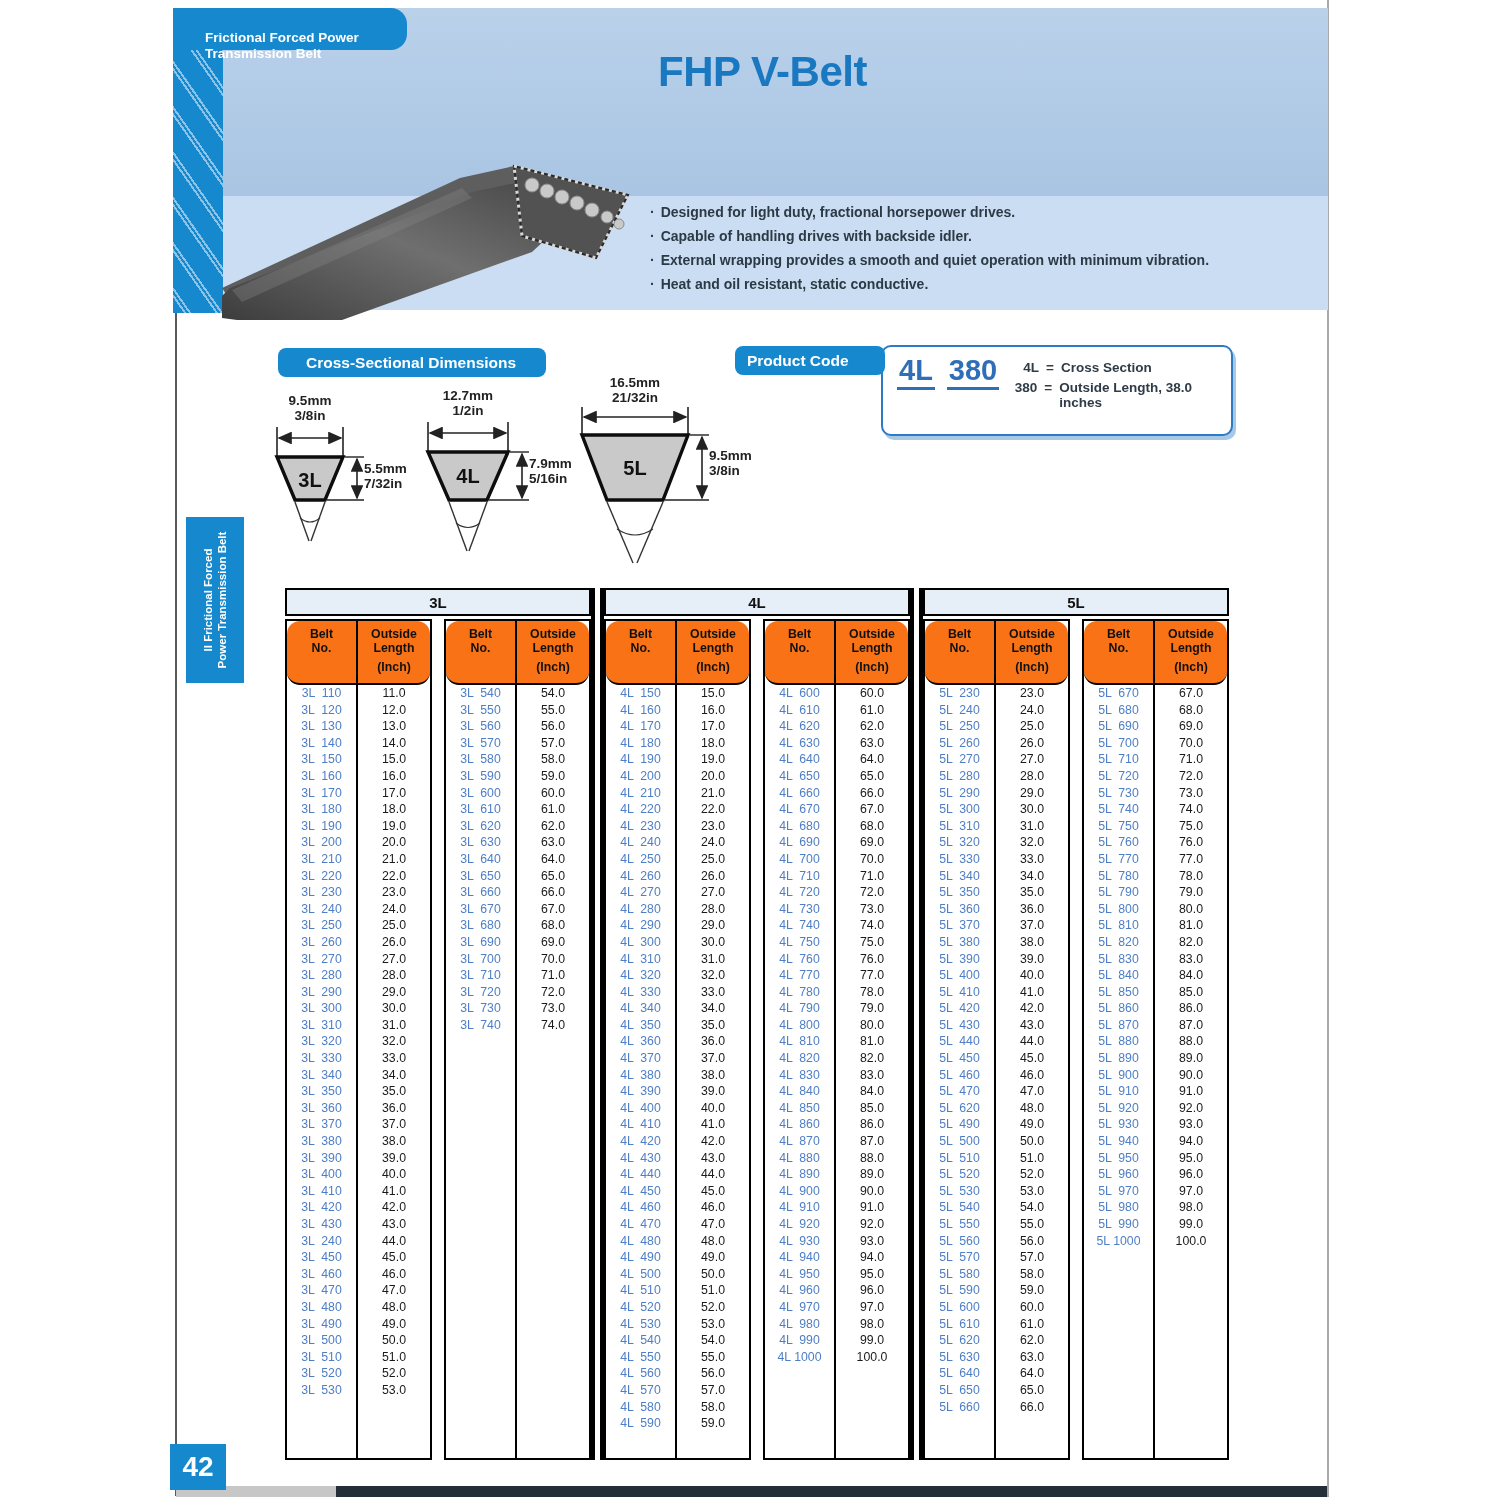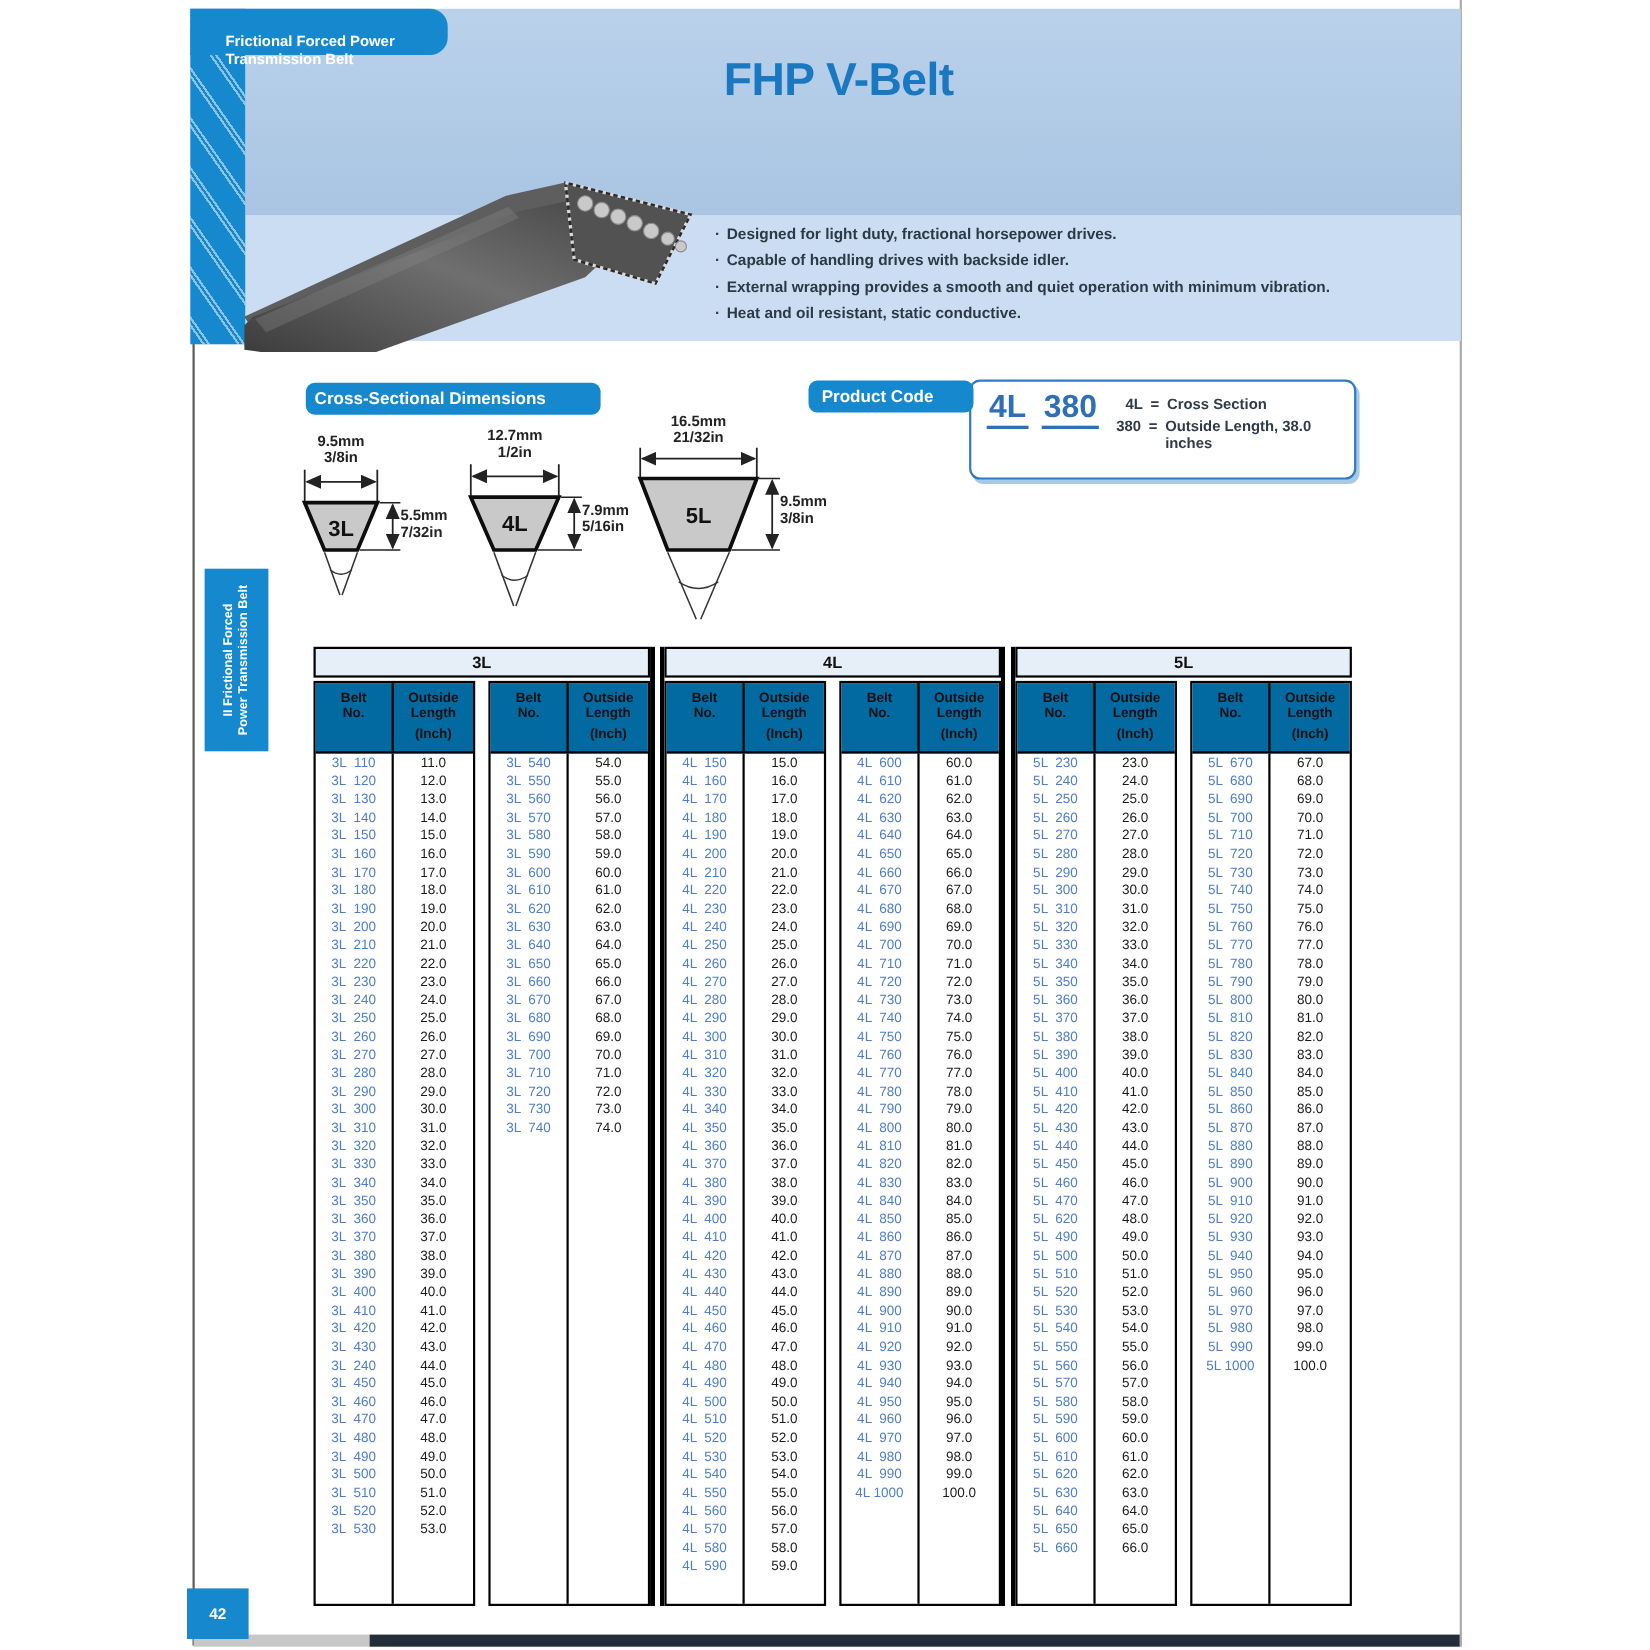--- a/index.html
+++ b/index.html
@@ -20,51 +20,51 @@
   .top-tab{position:absolute;left:173px;top:8px;width:234px;height:42px;background:#1688ce;
            border-radius:0 16px 16px 0;color:#fff;font-weight:bold;font-size:13.5px;line-height:15.5px;
            padding:22px 0 0 32px;box-sizing:border-box;z-index:3;}
   .belt-svg{position:absolute;left:222px;top:140px;z-index:2;}
   .hero-title{position:absolute;left:658px;top:48px;font-size:42px;font-weight:800;letter-spacing:-.5px;color:#1a78c0;z-index:2;}
   .bullets{position:absolute;left:650px;top:204px;width:670px;margin:0;padding:0;list-style:none;z-index:2;}
   .bullets li{font-size:14px;font-weight:600;color:#2c3a46;margin-bottom:8px;}
   .bullets li:before{content:"\00B7";margin-right:6px;font-weight:bold;}
   
   .cs-heading{position:absolute;left:278px;top:348px;width:268px;height:29px;background:#1688ce;border-radius:8px;
-              color:#fff;font-weight:bold;font-size:15.5px;display:flex;align-items:center;padding-left:8px;box-sizing:border-box;}
+              color:#fff;font-weight:bold;font-size:15.5px;display:flex;align-items:center;padding-left:28px;box-sizing:border-box;}
   .pc-heading{position:absolute;left:735px;top:346px;width:150px;height:29px;background:#1688ce;border-radius:8px;
               color:#fff;font-weight:bold;font-size:15.5px;display:flex;align-items:center;padding-left:12px;box-sizing:border-box;z-index:2;}
   .pc-box{position:absolute;left:881px;top:345px;width:352px;height:91px;background:#fff;border:2.5px solid #2f7ac5;
           border-radius:10px;box-shadow:3px 4px 0 #a7c9e6;box-sizing:border-box;z-index:1;}
   .pc-code{position:absolute;left:14px;top:7px;font-size:29px;font-weight:600;color:#2f6fb8;}
   .pc-code span{border-bottom:3px solid #2f6fb8;padding:0 2px 1px 2px;margin-right:12px;}
   .pc-legend{position:absolute;left:116px;top:13px;font-size:13.5px;font-weight:bold;color:#2f3b46;}
   .pc-row{display:flex;margin-bottom:5px;}
   .pc-key{width:40px;text-align:right;}
   .pc-eq{margin:0 7px;}
   
   .cs-svg text{font-family:"Liberation Sans",sans-serif;font-weight:bold;fill:#222;font-size:13.5px;}
   .cs-svg text.pname{font-size:20px;fill:#111;}
   
   .side-tab{position:absolute;left:186px;top:517px;width:58px;height:166px;background:#1688ce;}
   .side-tab .rot{position:absolute;left:50%;top:50%;width:166px;transform:translate(-50%,-50%) rotate(-90deg);
                  text-align:center;color:#fff;font-weight:bold;font-size:11.5px;line-height:13.5px;}
   
   .page-num{position:absolute;left:170px;top:1444px;width:56px;height:46px;background:#1688ce;color:#fff;
-            font-size:14px;font-weight:bold;display:flex;align-items:center;justify-content:center;z-index:2;}
+            font-size:28px;font-weight:bold;display:flex;align-items:center;justify-content:center;z-index:2;}
   
   .btable{position:absolute;left:285px;top:588px;width:947px;height:872px;display:flex;}
   .tsec{width:306px;display:flex;flex-direction:column;}
   .tdiv{width:13px;height:872px;background:linear-gradient(90deg,#000 0 4px,#fff 4px 9px,#000 9px 13px);}
   .seclabel{height:28px;border:2.5px solid #000;background:#e6eff8;box-sizing:border-box;
             display:flex;align-items:center;justify-content:center;font-weight:bold;font-size:15px;color:#111;margin-bottom:3px;}
   .secbody{display:flex;flex:1;}
   .sub{width:147px;border:2.5px solid #000;box-sizing:border-box;background:#fff;display:flex;flex-direction:column;}
   .subgap{width:12px;}
-  .shead{display:flex;height:62px;border-bottom:2.5px solid #000;background:#0369a1;}
+  .shead{display:flex;height:62px;border-bottom:2.5px solid #000;background:#f97316;border-radius:13px;}
   .hcol{text-align:center;font-weight:bold;font-size:12.3px;line-height:13.5px;color:#111;padding-top:7px;box-sizing:border-box;}
   .hbelt{width:71px;border-right:2px solid #000;}
   .hlen{flex:1;}
   .hunit{margin-top:6px;font-weight:bold;}
   .sbody{display:flex;flex:1;}
   .colbelt{width:71px;border-right:2px solid #000;box-sizing:border-box;}
   .collen{flex:1;}
   .cell{height:16.6px;line-height:16.6px;font-size:12.3px;text-align:center;}
   .colbelt .cell{color:#4e7ec5;white-space:pre;}
   .collen .cell{color:#1a1a1a;}

